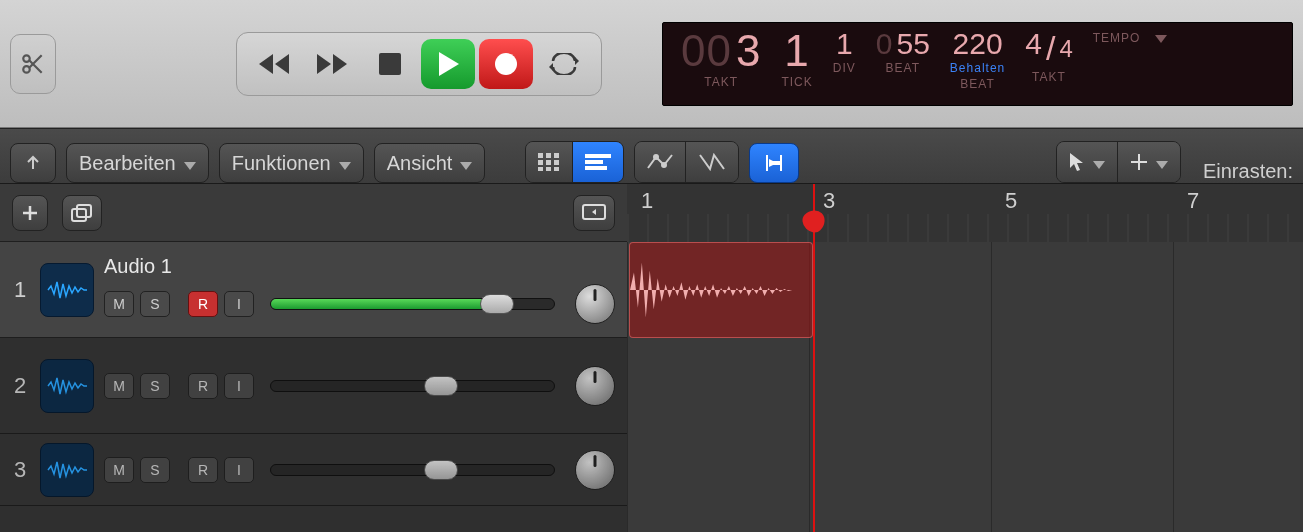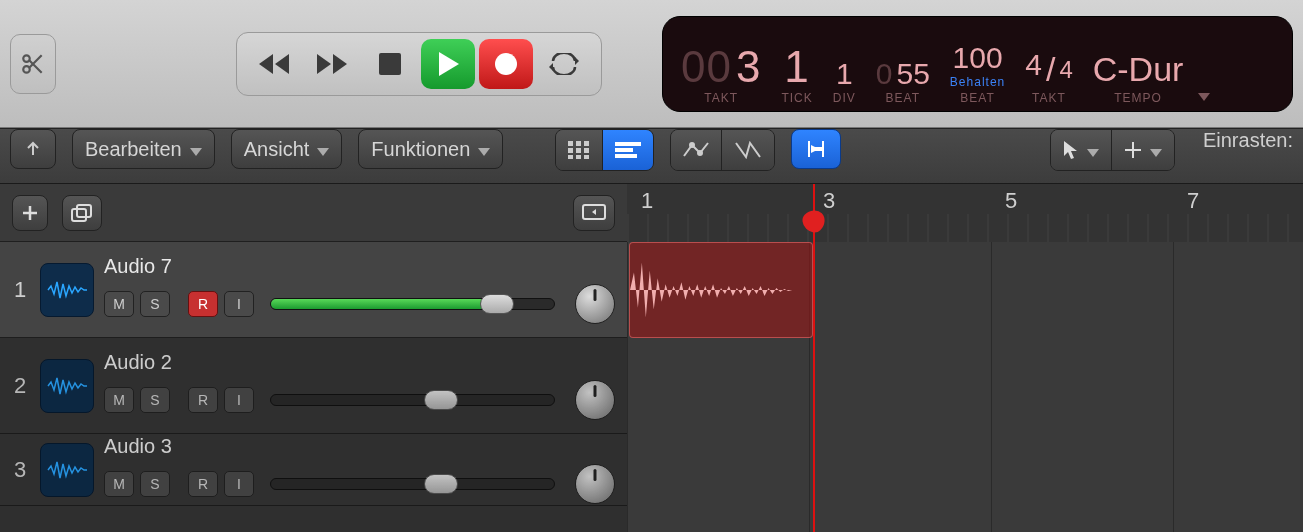--- a/index.html
+++ b/index.html
@@ -21,38 +21,38 @@
     display:flex; align-items:center; gap:4px; background: linear-gradient(#d6d6d6,#c0c0c0);
     border:1px solid #9a9a9a; border-radius:12px; padding:6px 10px; height:64px;
   }
   .t-btn { width:54px; height:50px; display:flex; align-items:center; justify-content:center; border-radius:10px; color:#444; }
   .t-btn.play { background: linear-gradient(#3fcf57,#159a2d); color:#fff; }
   .t-btn.rec  { background: linear-gradient(#ff4e4e,#c01818); color:#fff; }
   .t-btn svg { display:block; }
 
   
   .lcd {
-    margin-left: 60px; height: 96px; flex:1;
-    background: #1a0b0e; border-radius: 18px; border:1px solid #000;
-    display:flex; align-items:flex-end; color:#e8a8ad; padding: 6px 8px;
+    margin-left: 60px; height: 84px; flex:1;
+    background: #1a0b0e; border-radius: 2px; border:1px solid #000;
+    display:flex; align-items:flex-start; color:#e8a8ad; padding: 6px 8px;
   }
   .lcd-seg { display:flex; flex-direction:column; align-items:center; justify-content:flex-end; padding:0 10px; border:none; }
   .lcd-big  { font-size:44px; font-weight:300; line-height:1; letter-spacing:1px; font-variant-numeric: tabular-nums; }
   .lcd-mid  { font-size:30px; font-weight:300; line-height:1; }
   .lcd-sml  { font-size:12px; color:#7d585c; letter-spacing:1px; margin-top:2px; }
   .lcd-dim  { color:#5a3a3e; }
   .lcd-pair { display:flex; align-items:baseline; gap:4px; }
   .lcd-key  { font-size:34px; font-weight:400; }
   .lcd-drop { width:22px; display:flex; align-items:center; justify-content:center; color:#7d585c; }
 
   
   .tracks-toolbar {
     height:56px; background: linear-gradient(#4a4a4a,#3c3c3c);
     border-top:1px solid #222; border-bottom:1px solid #1a1a1a;
-    display:flex; align-items:flex-start; padding:0 10px; gap:16px;
+    display:flex; align-items:flex-end; padding:0 10px; gap:10px;
   }
   .sq-btn {
     height:40px; min-width:40px; padding:0 12px; border-radius:8px;
     background: linear-gradient(#555,#3e3e3e); border:1px solid #222;
     display:flex; align-items:center; justify-content:center; gap:8px;
     color:#d6d6d6; font-size:20px;
   }
   .sq-btn.small { height:36px; min-width:36px; padding:0 8px; font-size:16px; }
   .sq-btn.blue  { background: linear-gradient(#2f84ff,#1a62d6); border-color:#0a3a8a; color:#fff; }
   .seg { display:flex; border-radius:8px; overflow:hidden; border:1px solid #222; }
@@ -183,58 +183,57 @@
       <span class="lcd-sml">DIV</span>
     </div>
     <div class="lcd-seg">
       <div class="lcd-pair">
         <span class="lcd-mid lcd-dim">0</span>
         <span class="lcd-mid">55</span>
       </div>
       <span class="lcd-sml">BEAT</span>
     </div>
     <div class="lcd-seg">
-      <span class="lcd-mid">100</span>
+      <span class="lcd-mid">220</span>
       <span class="lcd-sml" style="color:#3b82f6">Behalten</span>
       <span class="lcd-sml">BEAT</span>
     </div>
     <div class="lcd-seg">
       <div class="lcd-pair" style="align-items:flex-start">
         <span class="lcd-mid">4</span>
         <span style="font-size:34px">/</span>
         <span class="lcd-mid" style="font-size:24px; position:relative; top:8px">4</span>
       </div>
       <span class="lcd-sml">TAKT</span>
     </div>
     <div class="lcd-seg">
-      <span class="lcd-key">C-Dur</span>
       <span class="lcd-sml">TEMPO</span>
     </div>
     <div class="lcd-drop">
         <span class="chev-down"></span>
       </div>
   </div>
 </div>
 
 <div class="tracks-toolbar">
   <div class="sq-btn">
     <svg width="20" height="20" viewBox="0 0 20 20" fill="none" stroke="#ccc" stroke-width="2">
         <path d="M10 16 L10 4 M5 9 L10 4 L15 9"></path>
       </svg>
   </div>
   <div class="sq-btn">
     <span>Bearbeiten</span>
     <span class="chev-down menu-chevron"></span>
   </div>
   <div class="sq-btn">
+    <span>Funktionen</span>
+    <span class="chev-down menu-chevron"></span>
+  </div>
+  <div class="sq-btn">
     <span>Ansicht</span>
-    <span class="chev-down menu-chevron"></span>
-  </div>
-  <div class="sq-btn">
-    <span>Funktionen</span>
     <span class="chev-down menu-chevron"></span>
   </div>
 
   <div style="width:20px"></div>
 
   <div class="seg">
     <div class="sq-btn">
       <svg width="22" height="18" fill="#ccc">
           <rect x="0" y="0" width="5" height="5"></rect>
           <rect x="8" y="0" width="5" height="5"></rect>
@@ -324,21 +323,21 @@
     </div>
 
     <div class="track-row" style="background:#444">
       <div class="track-num">1</div>
       <div class="track-icon">
         <svg width="40" height="24" fill="none" stroke="#2aa6ff" stroke-width="1.5">
             <path d="M1 12 L4 8 L7 16 L10 4 L13 20 L16 6 L19 18 L22 8 L25 15 L28 9 L31 14 L34 10 L37 12 L40 12"></path>
           </svg>
       </div>
       <div class="track-main">
-        <div class="track-name">Audio 7</div>
+        <div class="track-name">Audio 1</div>
         <div class="track-buttons">
           <div class="tb">M</div>
           <div class="tb">S</div>
           <div style="width:6px"></div>
           <div class="tb rec-on">R</div>
           <div class="tb">I</div>
           <div class="vol-slider">
             <div class="vol-fill" style="width:80%"></div>
             <div class="vol-thumb" style="left:calc(80% - 17px)"></div>
           </div>
@@ -348,21 +347,20 @@
     </div>
 
     <div class="track-row dim">
       <div class="track-num">2</div>
       <div class="track-icon">
         <svg width="40" height="24" fill="none" stroke="#2aa6ff" stroke-width="1.5">
             <path d="M1 12 L4 8 L7 16 L10 4 L13 20 L16 6 L19 18 L22 8 L25 15 L28 9 L31 14 L34 10 L37 12 L40 12"></path>
           </svg>
       </div>
       <div class="track-main">
-        <div class="track-name">Audio 2</div>
         <div class="track-buttons">
           <div class="tb">M</div>
           <div class="tb">S</div>
           <div style="width:6px"></div>
           <div class="tb">R</div>
           <div class="tb">I</div>
           <div class="vol-slider">
             <div class="vol-thumb" style="left:calc(60% - 17px)"></div>
           </div>
           <div class="pan-knob"></div>
@@ -371,21 +369,20 @@
     </div>
 
     <div class="track-row dim cut">
       <div class="track-num">3</div>
       <div class="track-icon">
         <svg width="40" height="24" fill="none" stroke="#2aa6ff" stroke-width="1.5">
             <path d="M1 12 L4 8 L7 16 L10 4 L13 20 L16 6 L19 18 L22 8 L25 15 L28 9 L31 14 L34 10 L37 12 L40 12"></path>
           </svg>
       </div>
       <div class="track-main">
-        <div class="track-name">Audio 3</div>
         <div class="track-buttons">
           <div class="tb">M</div>
           <div class="tb">S</div>
           <div style="width:6px"></div>
           <div class="tb">R</div>
           <div class="tb">I</div>
           <div class="vol-slider">
             <div class="vol-thumb" style="left:calc(60% - 17px)"></div>
           </div>
           <div class="pan-knob"></div>

